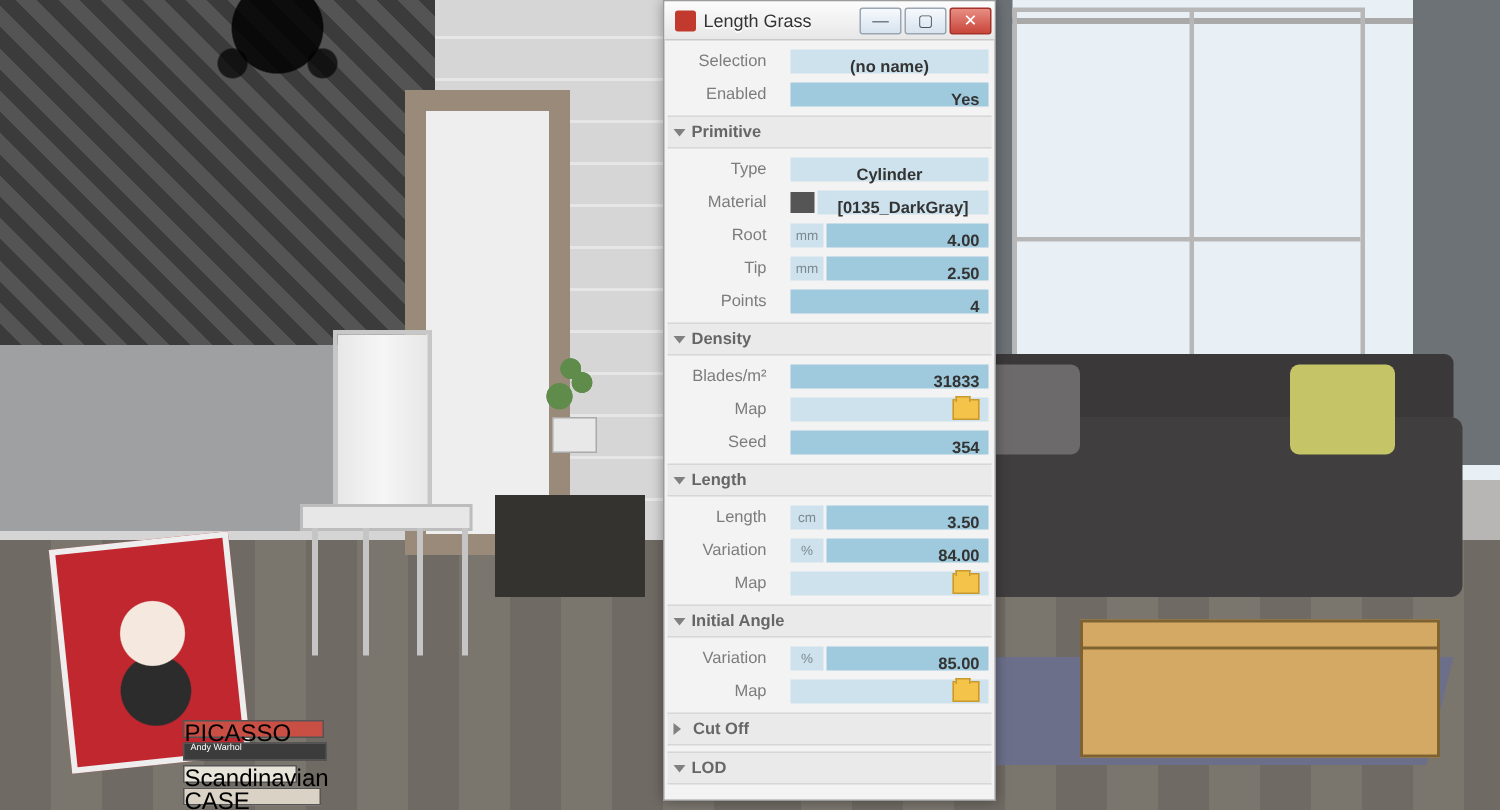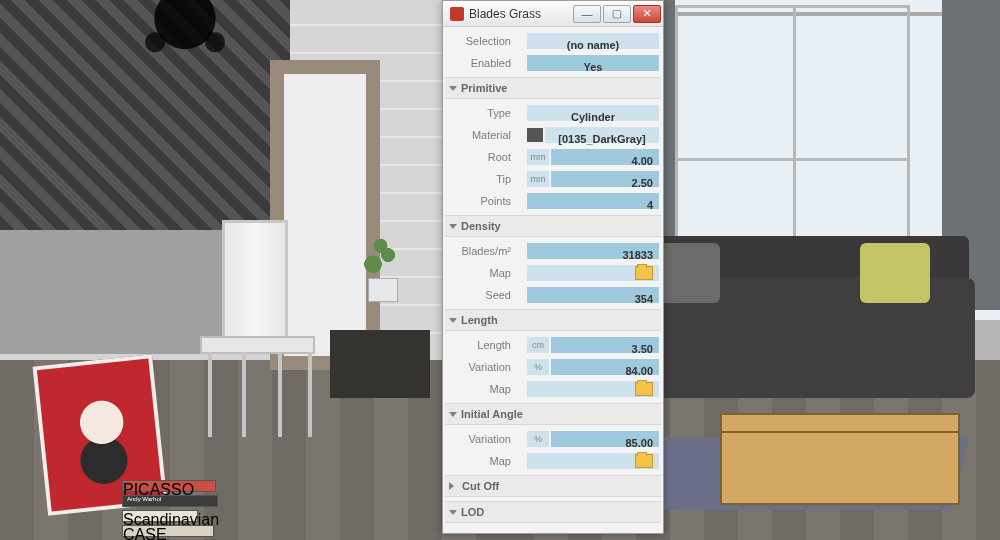--- a/index.html
+++ b/index.html
@@ -125,37 +125,37 @@
     <div class="b4">PICASSO</div>
     <div class="b2">Andy Warhol</div>
     <div class="b3">Scandinavian</div>
     <div class="b1">CASE STUDY HOUSES</div>
   </div>
 </div>
 
 <div class="dialog">
   <div class="titlebar">
     <div class="appicon"></div>
-    <div class="title">Blades Grass</div>
+    <div class="title">Length Grass</div>
     <div class="winbtns">
       <div class="winbtn">—</div>
       <div class="winbtn">▢</div>
       <div class="winbtn close">✕</div>
     </div>
   </div>
 
   <div class="body">
 
     <div class="row">
       <div class="label">Selection</div>
       <div class="val light wide" style="text-align:center;font-weight:600;">(no name)</div>
     </div>
     <div class="row">
       <div class="label">Enabled</div>
-      <div class="val wide" style="text-align:center;">Yes</div>
+      <div class="val wide" style="text-align:right;">Yes</div>
     </div>
 
     <div class="section open">
         <span class="tri"></span>
         <span>Primitive</span>
       </div>
     <div class="row">
         <div class="label">Type</div>
         <div class="val light wide" style="text-align:center;font-weight:600">Cylinder</div>
       </div>

